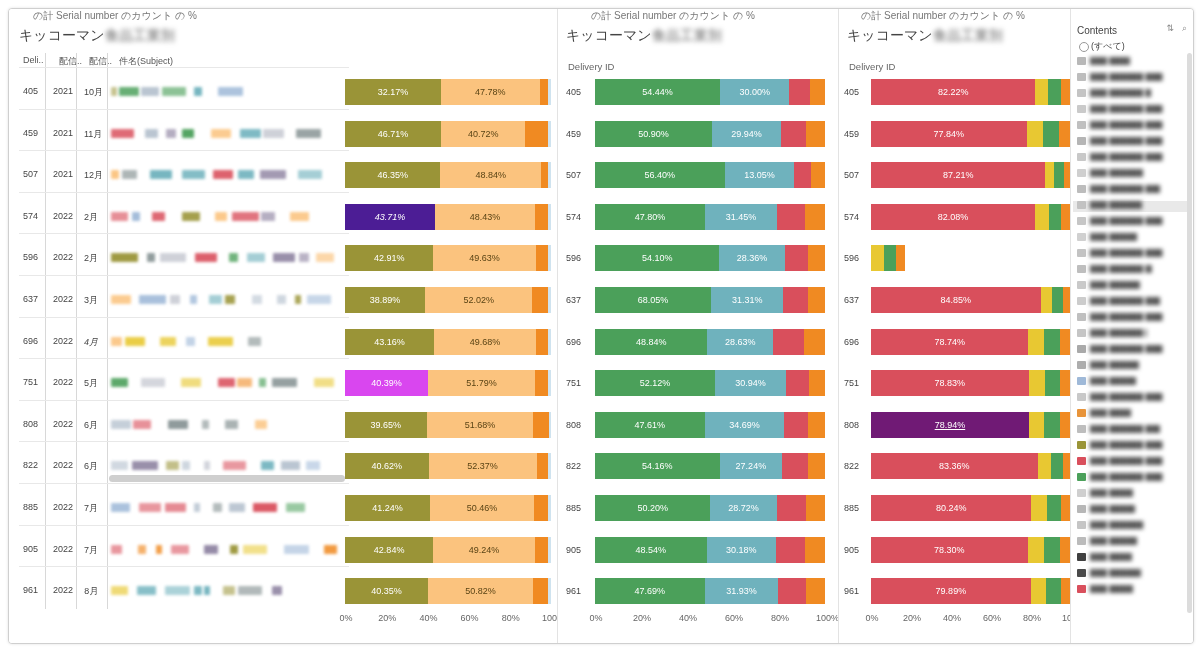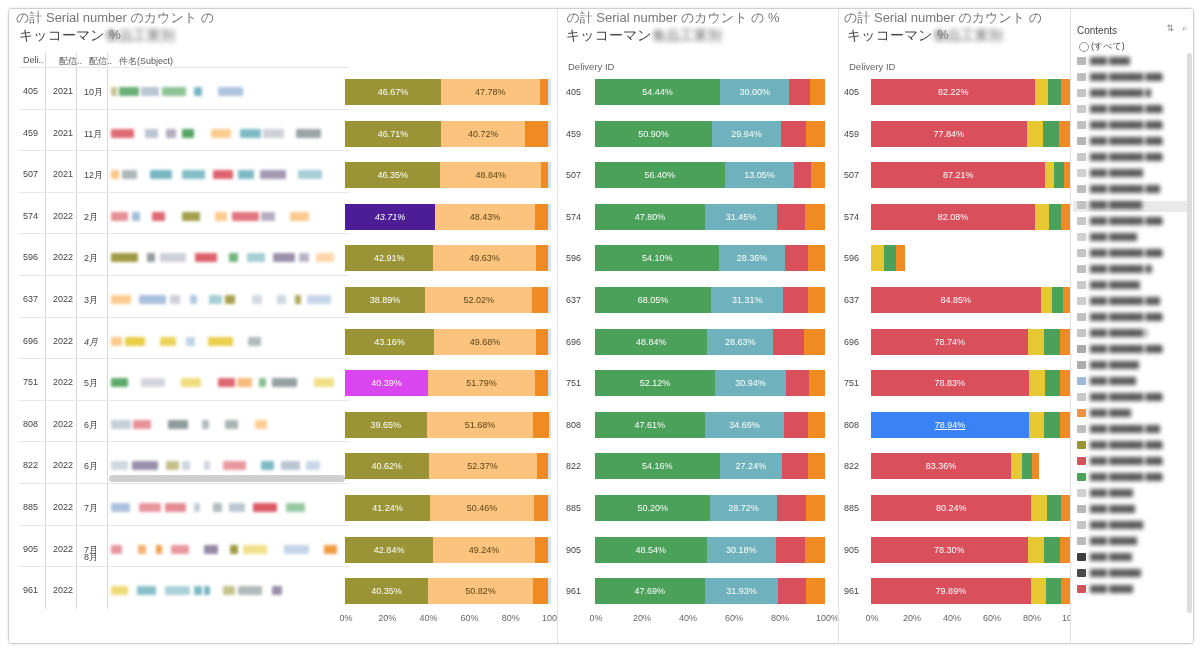--- a/index.html
+++ b/index.html
@@ -24,21 +24,21 @@
   }
   .blurtitle{
     display:inline-block;
     filter:blur(2.4px);
     color:#555;
   }
   .axis-label{font-size:9.5px;color:#666;}
   .col-head{font-size:9px;color:#555;white-space:nowrap;}
   .row-label{font-size:9px;color:#444;}
   .tick{font-size:9px;color:#666;}
-  .footer-axis{font-size:13px;color:#777;text-align:center;filter:blur(.6px);}
+  .footer-axis{font-size:10px;color:#777;text-align:center;filter:blur(.6px);}
 
   
   #panel1{left:0;width:548px;}
   #p1-head{position:absolute;left:10px;top:46px;width:330px;height:14px;}
   #p1-head .c{position:absolute;top:0;}
   .vline{position:absolute;width:1px;background:#d8d8d8;}
   .hrow{position:absolute;height:1px;background:#e8e8e8;left:10px;width:330px;}
   .subjblock{position:absolute;height:9px;border-radius:1px;filter:blur(1.6px);}
   .stack{position:absolute;height:26px;display:flex;overflow:hidden;}
   .seg{height:100%;display:flex;align-items:center;justify-content:center;color:#fff;font-size:9px;}
@@ -85,21 +85,21 @@
         <div class="row-label" style="position: absolute; top: 77px; left: 14px;">405</div>
         <div class="row-label" style="position: absolute; top: 77px; left: 44px;">2021</div>
         <div class="row-label" style="position: absolute; top: 77px; left: 75px;">10月</div>
         <div class="subjblock" style="left: 102px; top: 78px; width: 6px; background: rgb(154, 148, 55); opacity: 0.55;"></div>
         <div class="subjblock" style="left: 110px; top: 78px; width: 20px; background: rgb(75, 160, 90); opacity: 0.833939;"></div>
         <div class="subjblock" style="left: 132px; top: 78px; width: 18px; background: rgb(182, 194, 207); opacity: 0.939707;"></div>
         <div class="subjblock" style="left: 153px; top: 78px; width: 24px; background: rgb(75, 160, 90); opacity: 0.630032;"></div>
         <div class="subjblock" style="left: 185px; top: 78px; width: 8px; background: rgb(111, 178, 189); opacity: 0.940019;"></div>
         <div class="subjblock" style="left: 209px; top: 78px; width: 25px; background: rgb(159, 185, 216); opacity: 0.852901;"></div>
         <div class="stack" style="left: 336px; top: 70px; width: 206px;">
-          <div class="seg" style="flex-basis: 46.67%; background: rgb(154, 148, 55);">46.67%</div>
+          <div class="seg" style="flex-basis: 46.67%; background: rgb(154, 148, 55);">32.17%</div>
           <div class="seg" style="flex-basis: 47.78%; background: rgb(251, 195, 126); color: rgb(90, 68, 21);">47.78%</div>
           <div class="seg" style="flex-basis: 4.2%; background: rgb(240, 138, 34);"></div>
           <div class="seg" style="flex-basis: 1.35%; background: rgb(207, 227, 239);"></div>
         </div>
         <div class="hrow" style="top: 99.6px;"></div>
         <div class="row-label" style="position: absolute; top: 118.6px; left: 14px;">459</div>
         <div class="row-label" style="position: absolute; top: 118.6px; left: 44px;">2021</div>
         <div class="row-label" style="position: absolute; top: 118.6px; left: 75px;">11月</div>
         <div class="subjblock" style="left: 102px; top: 119.6px; width: 23px; background: rgb(217, 79, 92); opacity: 0.833939;"></div>
         <div class="subjblock" style="left: 136px; top: 119.6px; width: 13px; background: rgb(182, 194, 207); opacity: 0.939707;"></div>
@@ -292,21 +292,21 @@
         <div class="subjblock" style="left: 315px; top: 535.6px; width: 13px; background: rgb(240, 138, 34); opacity: 0.858839;"></div>
         <div class="stack" style="left: 336px; top: 527.6px; width: 206px;">
           <div class="seg" style="flex-basis: 42.84%; background: rgb(154, 148, 55);">42.84%</div>
           <div class="seg" style="flex-basis: 49.24%; background: rgb(251, 195, 126); color: rgb(90, 68, 21);">49.24%</div>
           <div class="seg" style="flex-basis: 6.6%; background: rgb(240, 138, 34);"></div>
           <div class="seg" style="flex-basis: 1.32%; background: rgb(207, 227, 239);"></div>
         </div>
         <div class="hrow" style="top: 557.2px;"></div>
         <div class="row-label" style="position: absolute; top: 576.2px; left: 14px;">961</div>
         <div class="row-label" style="position: absolute; top: 576.2px; left: 44px;">2022</div>
-        <div class="row-label" style="position: absolute; top: 542px; left: 75px;">8月</div>
+        <div class="row-label" style="position: absolute; top: 576px; left: 75px; font-family: Liberation Mono, monospace;">8月</div>
         <div class="subjblock" style="left: 102px; top: 577.2px; width: 17px; background: rgb(232, 200, 50); opacity: 0.658328;"></div>
         <div class="subjblock" style="left: 128px; top: 577.2px; width: 19px; background: rgb(111, 178, 189); opacity: 0.818147;"></div>
         <div class="subjblock" style="left: 156px; top: 577.2px; width: 25px; background: rgb(111, 178, 189); opacity: 0.579423;"></div>
         <div class="subjblock" style="left: 185px; top: 577.2px; width: 8px; background: rgb(111, 178, 189); opacity: 0.901361;"></div>
         <div class="subjblock" style="left: 195px; top: 577.2px; width: 6px; background: rgb(111, 178, 189); opacity: 0.936733;"></div>
         <div class="subjblock" style="left: 214px; top: 577.2px; width: 12px; background: rgb(154, 148, 55); opacity: 0.560032;"></div>
         <div class="subjblock" style="left: 229px; top: 577.2px; width: 24px; background: rgb(127, 140, 141); opacity: 0.601013;"></div>
         <div class="subjblock" style="left: 263px; top: 577.2px; width: 10px; background: rgb(138, 127, 158); opacity: 0.858839;"></div>
         <div class="stack" style="left: 336px; top: 569.2px; width: 206px;">
           <div class="seg" style="flex-basis: 40.35%; background: rgb(154, 148, 55);">40.35%</div>
@@ -498,27 +498,27 @@
         </div>
         <div class="row-label" style="position: absolute; top: 369.2px; left: 5px;">751</div>
         <div class="stack" style="left: 32px; top: 361.2px; width: 200px;">
           <div class="seg" style="flex-basis: 78.83%; background: rgb(217, 79, 92);">78.83%</div>
           <div class="seg" style="flex-basis: 8.2%; background: rgb(232, 200, 50);"></div>
           <div class="seg" style="flex-basis: 7.5%; background: rgb(75, 160, 90);"></div>
           <div class="seg" style="flex-basis: 5.47%; background: rgb(240, 138, 34);"></div>
         </div>
         <div class="row-label" style="position: absolute; top: 410.8px; left: 5px;">808</div>
         <div class="stack" style="left: 32px; top: 402.8px; width: 200px;">
-          <div class="seg" style="flex-basis: 78.94%; background: #3b82f6; text-decoration: underline;">78.94%</div>
+          <div class="seg" style="flex-basis: 78.94%; background: #701a75; text-decoration: underline;">78.94%</div>
           <div class="seg" style="flex-basis: 7.8%; background: rgb(232, 200, 50);"></div>
           <div class="seg" style="flex-basis: 7.6%; background: rgb(75, 160, 90);"></div>
           <div class="seg" style="flex-basis: 5.66%; background: rgb(240, 138, 34);"></div>
         </div>
         <div class="row-label" style="position: absolute; top: 452.4px; left: 5px;">822</div>
-        <div class="stack" style="left: 32px; top: 444.4px; width: 168px;">
+        <div class="stack" style="left: 32px; top: 444.4px; width: 200px;">
           <div class="seg" style="flex-basis: 83.36%; background: rgb(217, 79, 92);">83.36%</div>
           <div class="seg" style="flex-basis: 6.4%; background: rgb(232, 200, 50);"></div>
           <div class="seg" style="flex-basis: 6.2%; background: rgb(75, 160, 90);"></div>
           <div class="seg" style="flex-basis: 4.04%; background: rgb(240, 138, 34);"></div>
         </div>
         <div class="row-label" style="position: absolute; top: 494px; left: 5px;">885</div>
         <div class="stack" style="left: 32px; top: 486px; width: 200px;">
           <div class="seg" style="flex-basis: 80.24%; background: rgb(217, 79, 92);">80.24%</div>
           <div class="seg" style="flex-basis: 7.6%; background: rgb(232, 200, 50);"></div>
           <div class="seg" style="flex-basis: 7.2%; background: rgb(75, 160, 90);"></div>

